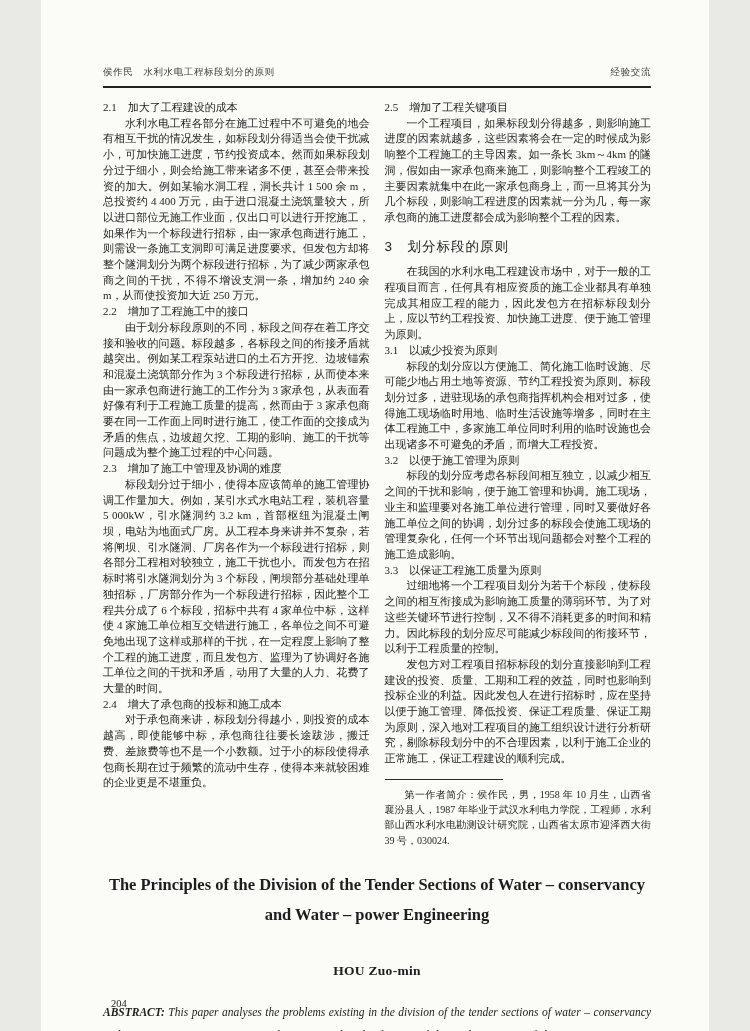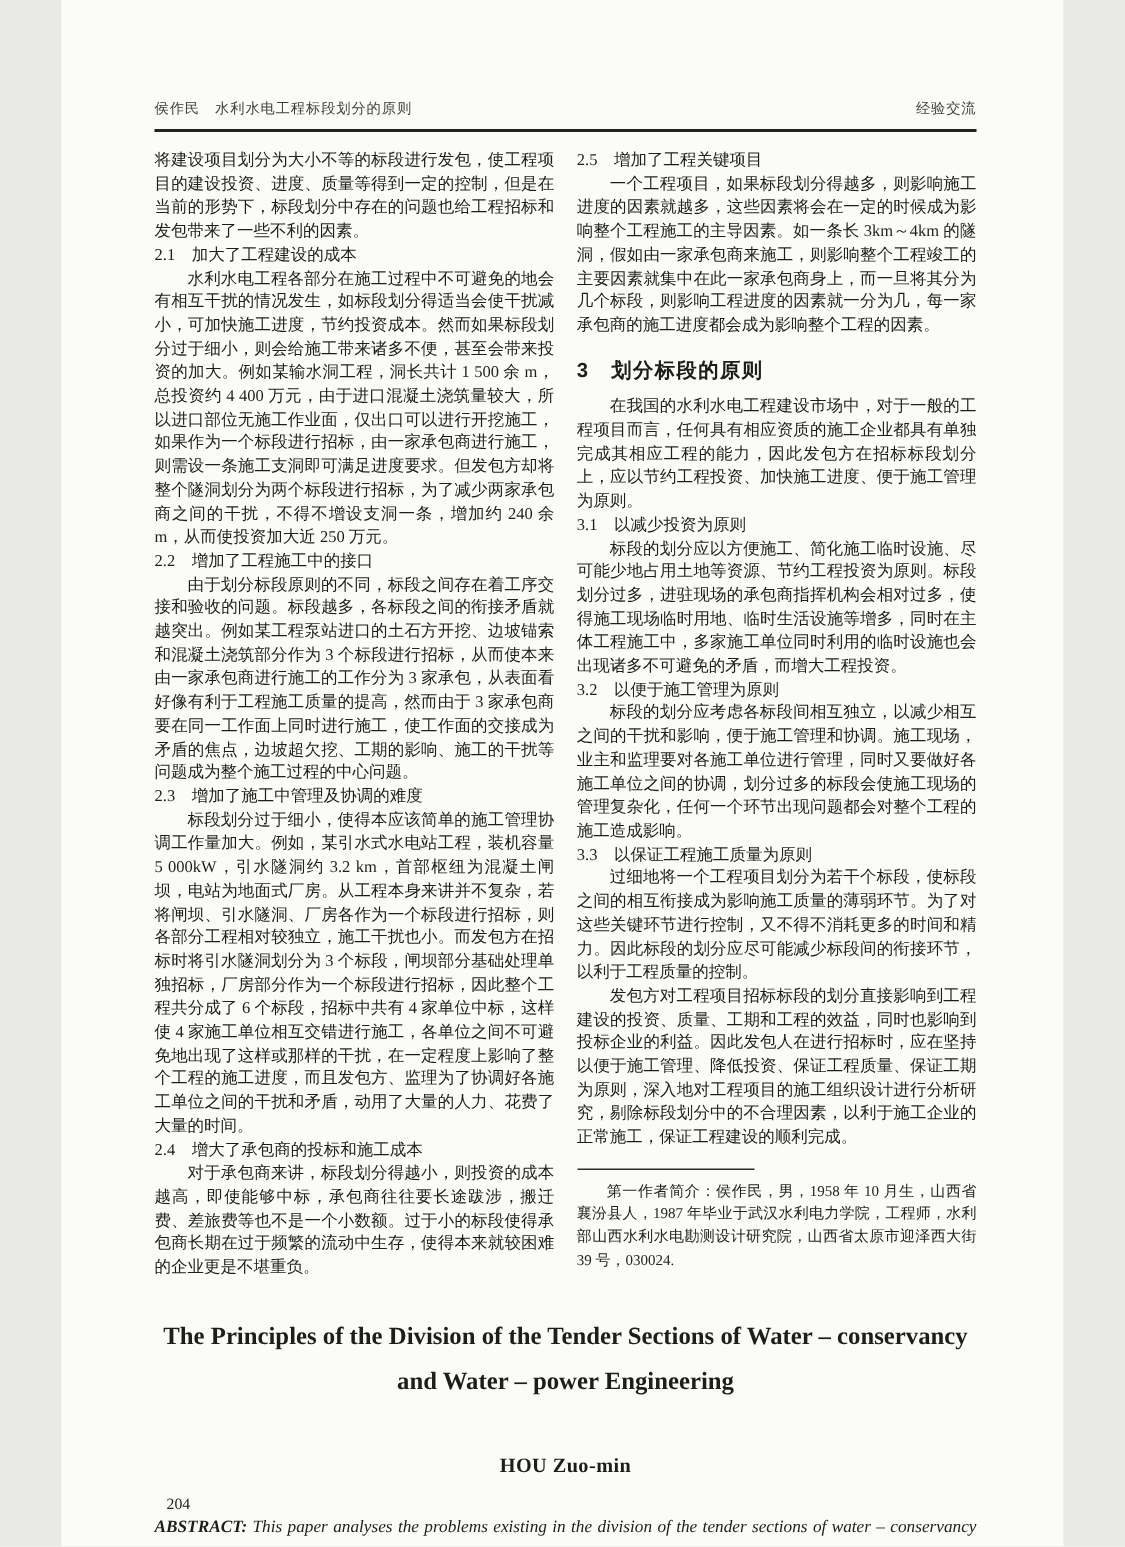--- a/index.html
+++ b/index.html
@@ -14,21 +14,21 @@
     display:flex; justify-content:space-between; align-items:flex-end;
     font-size:9.5px; color:#3e3e3e; letter-spacing:0.6px;
   }
   .header-rule { border:none; border-top:2px solid #222; margin:7px 0 0 0; }
   .columns { display:flex; gap:15px; margin-top:12px; }
   .col { width:50%; font-size:11px; line-height:15.7px; text-align:justify; }
   .p  { margin:0; text-indent:2em; }
   .p.cont { text-indent:0; }
   .h  { margin:0; font-size:11px; font-weight:normal; }
   .sh {
-    margin:13px 0 10px 0; font-size:13.5px; font-weight:bold;
+    margin:13px 0 10px 0; font-size:13.5px; font-weight:normal;
     font-family:"Liberation Sans", sans-serif; letter-spacing:1px;
   }
   .footnote-rule {
     width:118px; border:none; border-top:1.5px solid #2b2b2b;
     margin:12px 0 7px 0;
   }
   .bio { font-size:10px; line-height:15.3px; text-indent:2em; margin:0; text-align:justify; color:#242424; }
   .english { margin-top:22px; }
   .eng-title { text-align:center; font-size:16.5px; font-weight:bold; line-height:30px; margin:0; }
   .eng-author { text-align:center; font-size:13.5px; font-weight:bold; margin:33px 0 0 0; letter-spacing:0.3px; }
@@ -44,21 +44,20 @@
 
   <div class="page-header">
     <span>侯作民　水利水电工程标段划分的原则</span>
     <span>经验交流</span>
   </div>
   <hr class="header-rule">
 
   <div class="columns">
 
     <div class="col">
-      <p class="p cont">将建设项目划分为大小不等的标段进行发包，使工程项目的建设投资、进度、质量等得到一定的控制，但是在当前的形势下，标段划分中存在的问题也给工程招标和发包带来了一些不利的因素。</p>
       <h4 class="h">2.1　加大了工程建设的成本</h4>
       <p class="p">水利水电工程各部分在施工过程中不可避免的地会有相互干扰的情况发生，如标段划分得适当会使干扰减小，可加快施工进度，节约投资成本。然而如果标段划分过于细小，则会给施工带来诸多不便，甚至会带来投资的加大。例如某输水洞工程，洞长共计 1 500 余 m，总投资约 4 400 万元，由于进口混凝土浇筑量较大，所以进口部位无施工作业面，仅出口可以进行开挖施工，如果作为一个标段进行招标，由一家承包商进行施工，则需设一条施工支洞即可满足进度要求。但发包方却将整个隧洞划分为两个标段进行招标，为了减少两家承包商之间的干扰，不得不增设支洞一条，增加约 240 余 m，从而使投资加大近 250 万元。</p>
       <h4 class="h">2.2　增加了工程施工中的接口</h4>
       <p class="p">由于划分标段原则的不同，标段之间存在着工序交接和验收的问题。标段越多，各标段之间的衔接矛盾就越突出。例如某工程泵站进口的土石方开挖、边坡锚索和混凝土浇筑部分作为 3 个标段进行招标，从而使本来由一家承包商进行施工的工作分为 3 家承包，从表面看好像有利于工程施工质量的提高，然而由于 3 家承包商要在同一工作面上同时进行施工，使工作面的交接成为矛盾的焦点，边坡超欠挖、工期的影响、施工的干扰等问题成为整个施工过程的中心问题。</p>
       <h4 class="h">2.3　增加了施工中管理及协调的难度</h4>
       <p class="p">标段划分过于细小，使得本应该简单的施工管理协调工作量加大。例如，某引水式水电站工程，装机容量 5 000kW，引水隧洞约 3.2 km，首部枢纽为混凝土闸坝，电站为地面式厂房。从工程本身来讲并不复杂，若将闸坝、引水隧洞、厂房各作为一个标段进行招标，则各部分工程相对较独立，施工干扰也小。而发包方在招标时将引水隧洞划分为 3 个标段，闸坝部分基础处理单独招标，厂房部分作为一个标段进行招标，因此整个工程共分成了 6 个标段，招标中共有 4 家单位中标，这样使 4 家施工单位相互交错进行施工，各单位之间不可避免地出现了这样或那样的干扰，在一定程度上影响了整个工程的施工进度，而且发包方、监理为了协调好各施工单位之间的干扰和矛盾，动用了大量的人力、花费了大量的时间。</p>
       <h4 class="h">2.4　增大了承包商的投标和施工成本</h4>
       <p class="p">对于承包商来讲，标段划分得越小，则投资的成本越高，即使能够中标，承包商往往要长途跋涉，搬迁费、差旅费等也不是一个小数额。过于小的标段使得承包商长期在过于频繁的流动中生存，使得本来就较困难的企业更是不堪重负。</p>
     </div>
 

